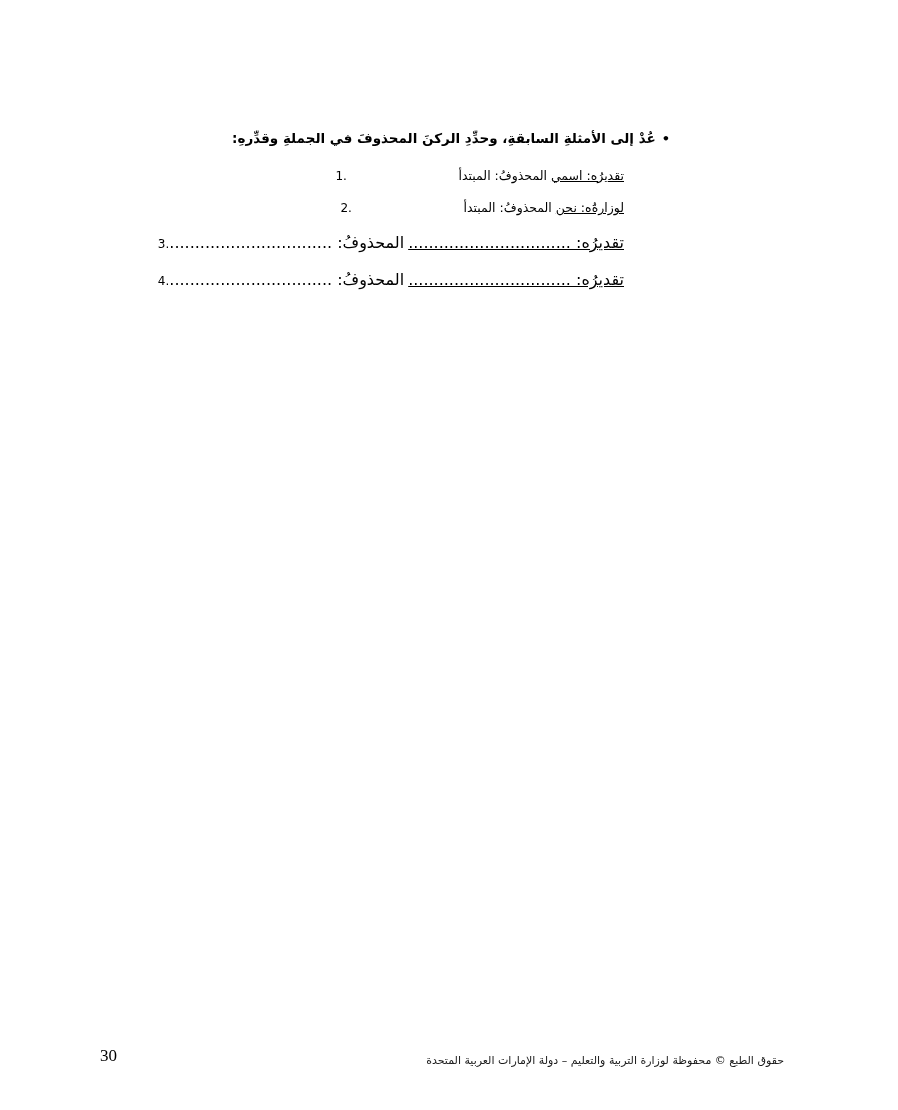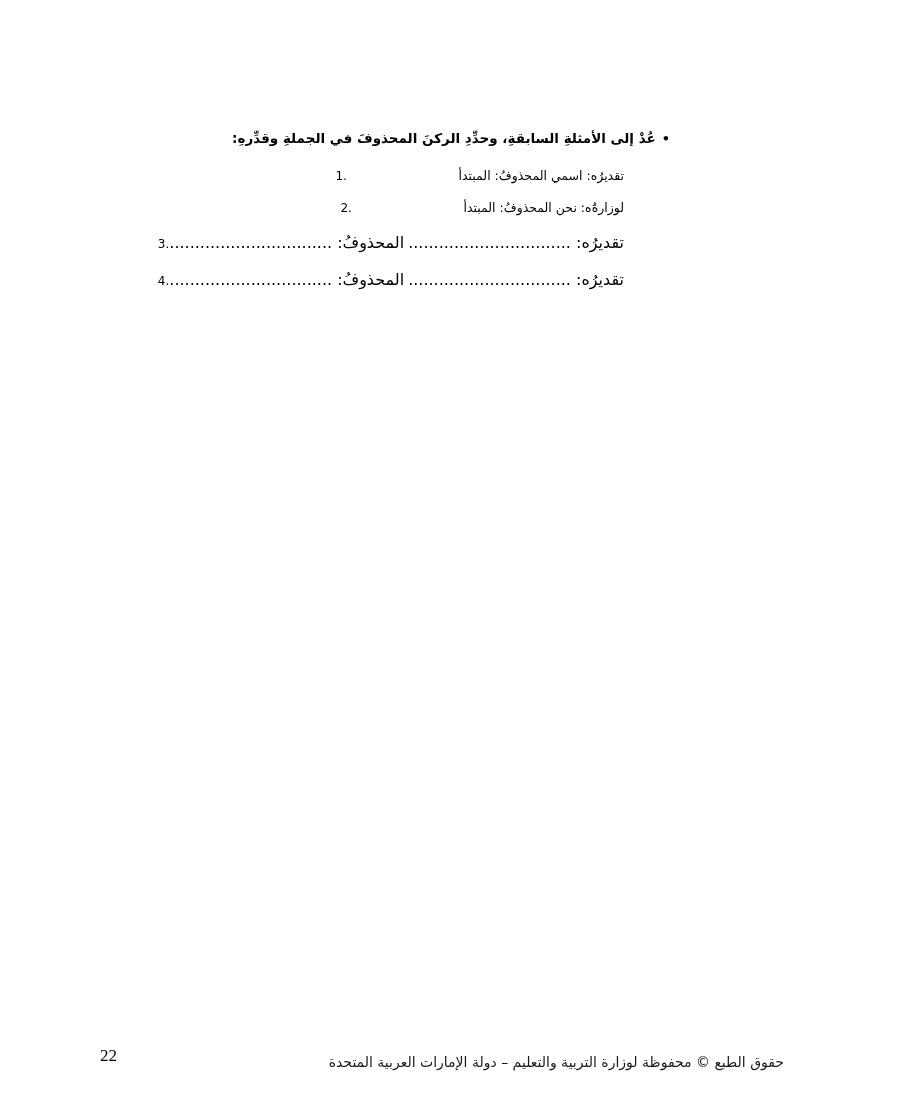--- a/index.html
+++ b/index.html
@@ -84,20 +84,21 @@
   .item-left {
     flex: 0 0 200px;
     text-align: right;
     padding-right: 4px;
   }
 
   .item-right {
     flex: 0 0 auto;
     text-align: left;
     padding-right: 46px;
+    text-decoration: underline;
   }
 
   .dotted {
     letter-spacing: 0.5px;
     font-size: 16px;
     color: #000;
   }
 
   
   .footer {
@@ -105,21 +106,21 @@
     bottom: 34px;
     left: 0;
     right: 0;
     height: 30px;
   }
 
   .footer-credit {
     position: absolute;
     right: 114px;
     top: 8px;
-    font-size: 14px;
+    font-size: 11px;
     direction: rtl;
     white-space: nowrap;
     color: #1a1a1a;
   }
 
   .page-number {
     position: absolute;
     left: 100px;
     top: 0px;
     font-size: 17px;
@@ -163,16 +164,16 @@
         <span class="item-right dotted">تقديرُه: ................................</span>
         <span class="item-left dotted">المحذوفُ: ................................</span>
         <span class="item-num">4.</span>
       </div>
 
     </div>
   </div>
 
   <div class="footer">
     <span class="footer-credit">حقوق الطبع © محفوظة لوزارة التربية والتعليم – دولة الإمارات العربية المتحدة</span>
-    <span class="page-number">22</span>
+    <span class="page-number">30</span>
   </div>
 
 </div>
 
 </body></html>

